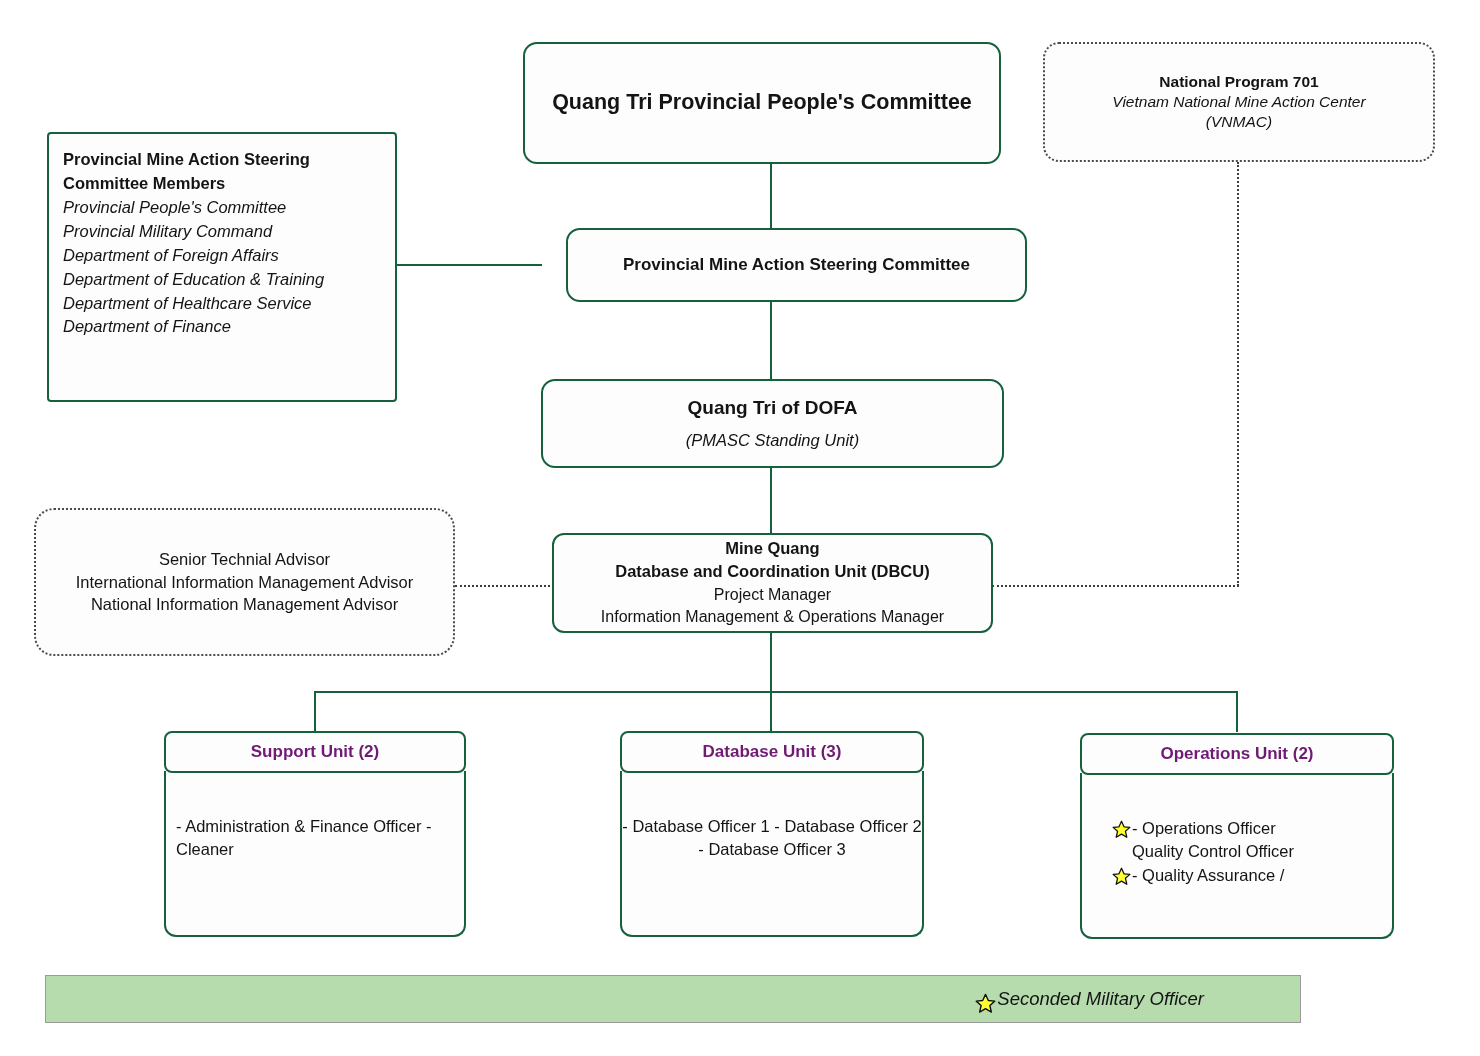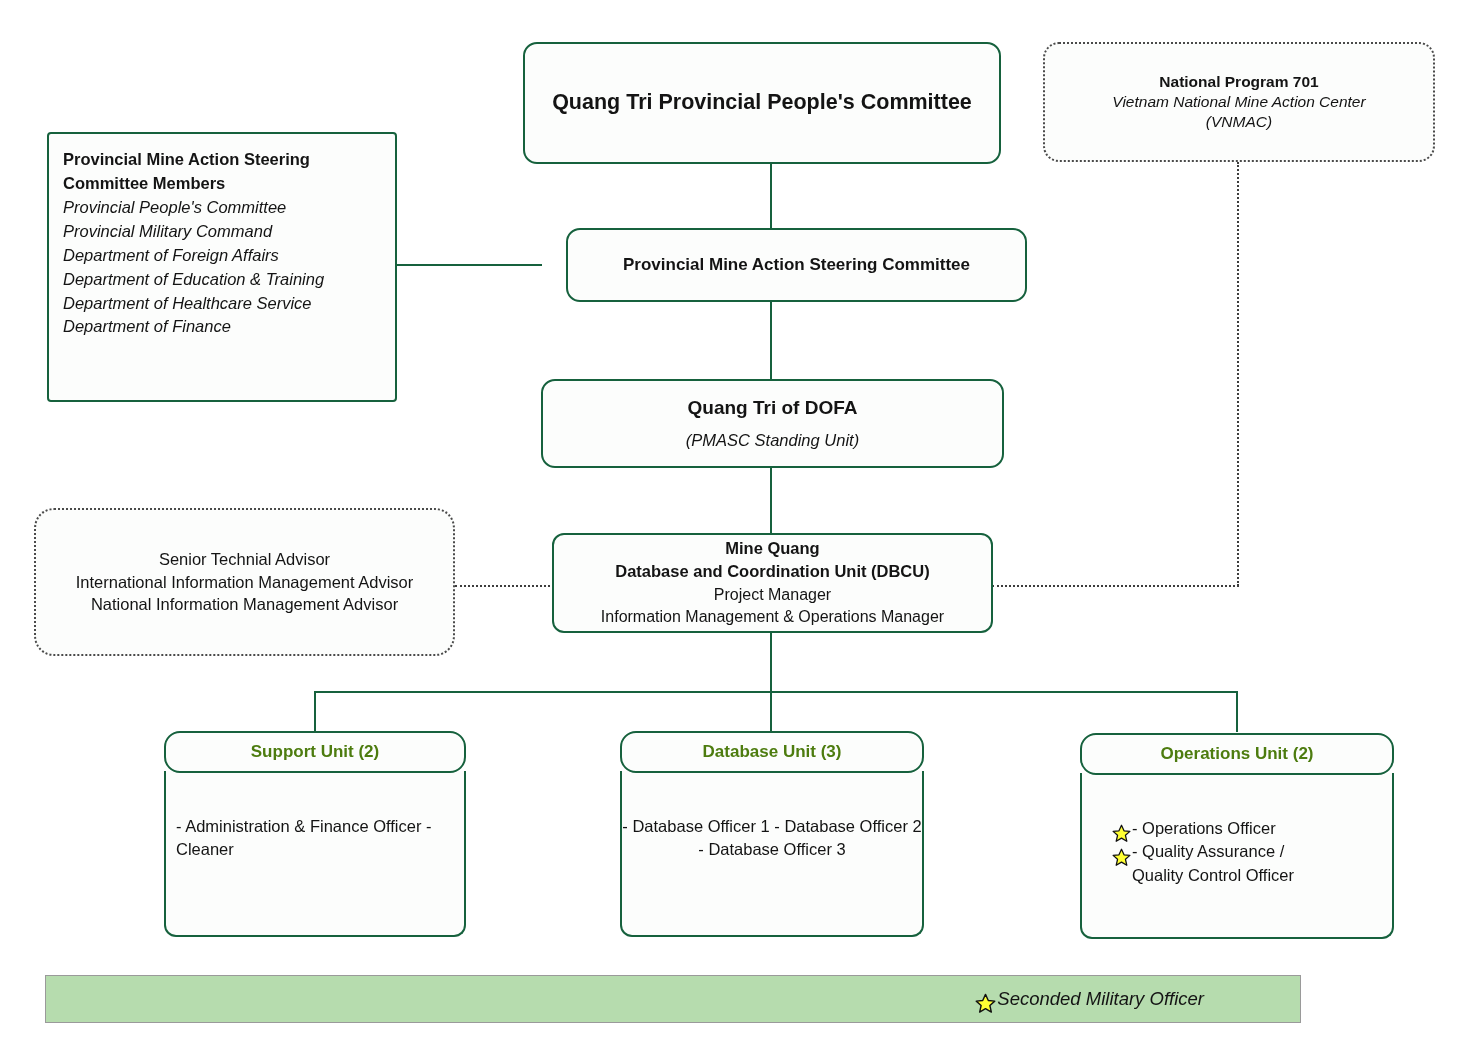--- a/index.html
+++ b/index.html
@@ -85,25 +85,25 @@
 
   
   .unit{
     position:absolute;
     box-sizing:border-box;
     z-index:5;
   }
   .unit .uhead{
     box-sizing:border-box;
     border:2px solid #16613d;
-    border-radius:16px;
+    border-radius:8px;
     background:#fcfdfc;
     height:42px;
     display:flex;align-items:center;justify-content:center;
-    font-weight:bold;font-size:17px;color:#4d7c0f;
+    font-weight:bold;font-size:17px;color:#701a75;
     position:relative;z-index:2;
   }
   .unit .ubody{
     box-sizing:border-box;
     border:2px solid #16613d;
     border-top:none;
     border-radius:0 0 12px 12px;
     background:#fcfdfc;
     margin-top:-2px;
     padding:44px 0 0 0;
@@ -113,21 +113,21 @@
   .ubody.left{ text-align:left; padding-left:10px; }
   .ubody.center{ text-align:center; }
 
   #support{ left:164px; top:731px; width:302px; }
   #support .ubody{ height:166px; }
   #database{ left:620px; top:731px; width:304px; }
   #database .ubody{ height:166px; }
   #operations{ left:1080px; top:733px; width:314px; }
   #operations .ubody{ height:166px; padding-left:30px; text-align:left; }
 
-  .oprow{ display:flex; align-items:flex-end; }
+  .oprow{ display:flex; align-items:flex-start; }
   .oprow .txt{ margin-left:1px; }
 
   
   .star{
     display:inline-block;
     width:19px;height:19px;
     flex:0 0 19px;
     position:relative;
     top:3px;
   }
@@ -250,31 +250,31 @@
     <div class="ubody">
       <div class="oprow">
         <span class="star">
           <svg viewBox="0 0 24 24">
               <polygon points="12,1.6 15.2,8.6 22.6,9.3 17,14.3 18.7,21.8 12,17.9 5.3,21.8 7,14.3 1.4,9.3 8.8,8.6" fill="#ffff33" stroke="#111111" stroke-width="1.6" stroke-linejoin="round"></polygon>
             </svg>
         </span>
         <span class="txt ln">- Operations Officer</span>
       </div>
       <div class="oprow">
+        <span class="star" style="visibility:hidden"></span>
+        <span class="txt ln">Quality Control Officer</span>
+      </div>
+      <div class="oprow">
         <span class="star">
           <svg viewBox="0 0 24 24">
               <polygon points="12,1.6 15.2,8.6 22.6,9.3 17,14.3 18.7,21.8 12,17.9 5.3,21.8 7,14.3 1.4,9.3 8.8,8.6" fill="#ffff33" stroke="#111111" stroke-width="1.6" stroke-linejoin="round"></polygon>
             </svg>
         </span>
         <span class="txt ln">- Quality Assurance /</span>
       </div>
-      <div class="oprow">
-        <span class="star" style="visibility:hidden"></span>
-        <span class="txt ln">Quality Control Officer</span>
-      </div>
     </div>
   </div>
 
   <div id="legend">
     <span class="star">
       <svg viewBox="0 0 24 24">
           <polygon points="12,1.6 15.2,8.6 22.6,9.3 17,14.3 18.7,21.8 12,17.9 5.3,21.8 7,14.3 1.4,9.3 8.8,8.6" fill="#ffff33" stroke="#111111" stroke-width="1.6" stroke-linejoin="round"></polygon>
         </svg>
     </span>
     <span class="lgtxt">Seconded Military Officer</span>

